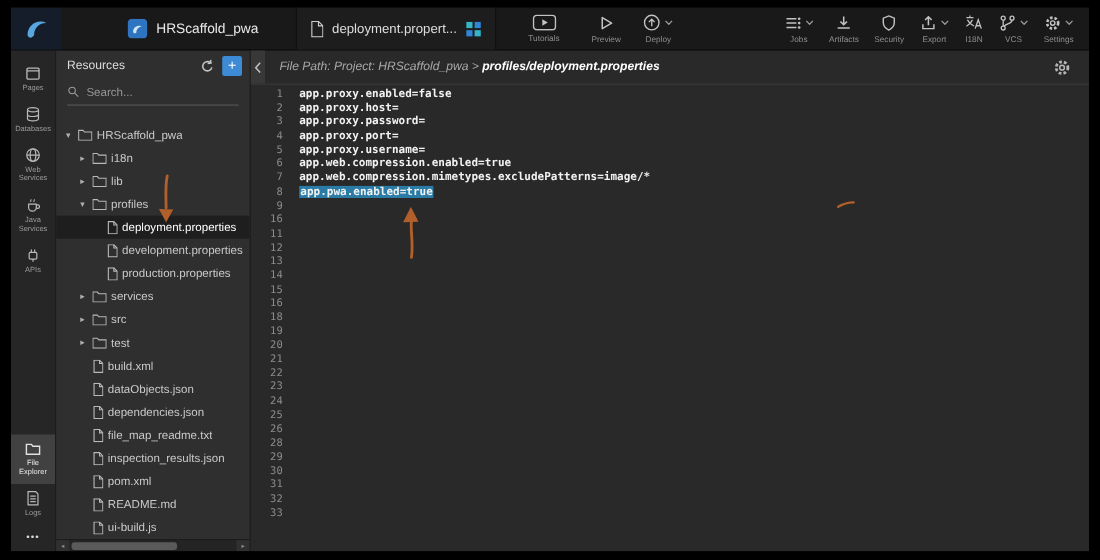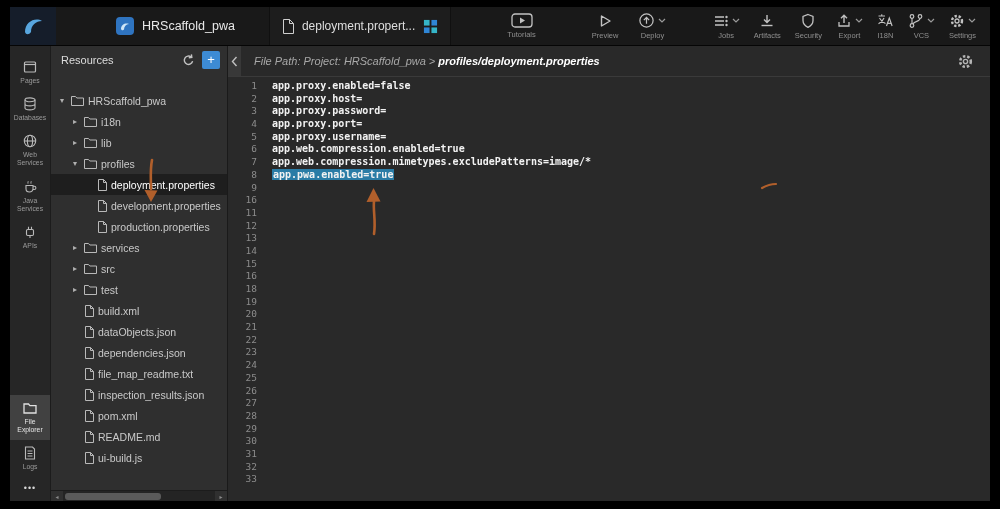--- a/index.html
+++ b/index.html
@@ -12,21 +12,21 @@
   .topbar{flex:0 0 38px;background:#191919;display:flex;align-items:center;border-bottom:1px solid #050505;}
   .logo-tile{width:46px;height:38px;background:#151d2a;display:flex;align-items:center;justify-content:center;flex:none;}
   .project{display:flex;align-items:center;gap:8px;margin-left:60px;flex:none;}
   .project-name{font-size:12.5px;color:#e8e8e8;}
   .tab{display:flex;align-items:center;gap:8px;margin-left:34px;padding:0 12px;height:38px;
     border-left:1px solid #101010;border-right:1px solid #101010;background:#1d1d1d;flex:none;}
   .tab-label{font-size:12px;color:#dedede;}
   .tb-action{display:flex;flex-direction:column;align-items:center;justify-content:center;gap:2px;flex:none;}
   .tb-lbl{font-size:7.5px;color:#8f8f8f;white-space:nowrap;}
   .ic-row{display:flex;align-items:center;gap:3px;}
-  .right-group{margin-left:auto;display:flex;align-items:center;gap:14px;padding-right:14px;} .mt56{margin-left:56px;} .mt18{margin-left:20px;}
+  .right-group{margin-left:auto;display:flex;align-items:center;gap:14px;padding-right:14px;} .mt56{margin-left:29px;} .mt18{margin-left:20px;}
 
   
   .body-row{flex:1;display:flex;min-height:0;}
 
   
   .rail{width:40px;background:#262626;display:flex;flex-direction:column;align-items:stretch;
     padding-top:8px;flex:none;}
   .rail-item{padding:5px 1px 6px;display:flex;flex-direction:column;align-items:center;gap:2px;}
   .rail-label{font-size:6.8px;color:#9b9b9b;text-align:center;line-height:1.2;width:38px;}
   .rail-item.active{background:#414141;}
@@ -284,20 +284,27 @@
       <div class="res-head">
         <span class="res-title">Resources</span>
         <span class="btn-refresh">
           <svg width="14" height="14" viewBox="0 0 14 14">
             <path d="M11.6 8.2 A4.2 4.2 0 1 1 10.2 4.0" fill="none" stroke="#c2c2c2" stroke-width="1.4"></path>
             <path d="M10.4 1.4 l0.4 3 -3 0.4" fill="none" stroke="#c2c2c2" stroke-width="1.4"></path>
           </svg>
         </span>
         <span class="btn-plus">+</span>
       </div>
+      <div class="res-search">
+        <svg width="13" height="13" viewBox="0 0 14 14">
+          <circle cx="5.5" cy="5.5" r="3.6" fill="none" stroke="#9a9a9a" stroke-width="1.2"></circle>
+          <path d="M8.3 8.3 L12.3 12.3" stroke="#9a9a9a" stroke-width="1.2"></path>
+        </svg>
+        <input placeholder="Search..." style="">
+      </div>
       <div class="tree">
           <div class="tree-row" style="padding-left: 6px;">
             <span class="caret">▾</span>
             <span class="ticon">
               <svg width="13" height="11" viewBox="0 0 13 11">
                 <path d="M0.5 1.5 h4 l1.3 1.5 h6.7 v7.5 h-12 z" fill="none" stroke="#b9b9b9" stroke-width="1"></path>
               </svg>
             </span>
             <span class="tlabel">HRScaffold_pwa</span>
           </div>
@@ -585,24 +592,20 @@
           <div class="code-row">
             <span class="lnum">24</span>
             <span class="ltext"></span>
           </div>
           <div class="code-row">
             <span class="lnum">25</span>
             <span class="ltext"></span>
           </div>
           <div class="code-row">
             <span class="lnum">26</span>
-            <span class="ltext"></span>
-          </div>
-          <div class="code-row">
-            <span class="lnum">27</span>
             <span class="ltext"></span>
           </div>
           <div class="code-row">
             <span class="lnum">28</span>
             <span class="ltext"></span>
           </div>
           <div class="code-row">
             <span class="lnum">29</span>
             <span class="ltext"></span>
           </div>

